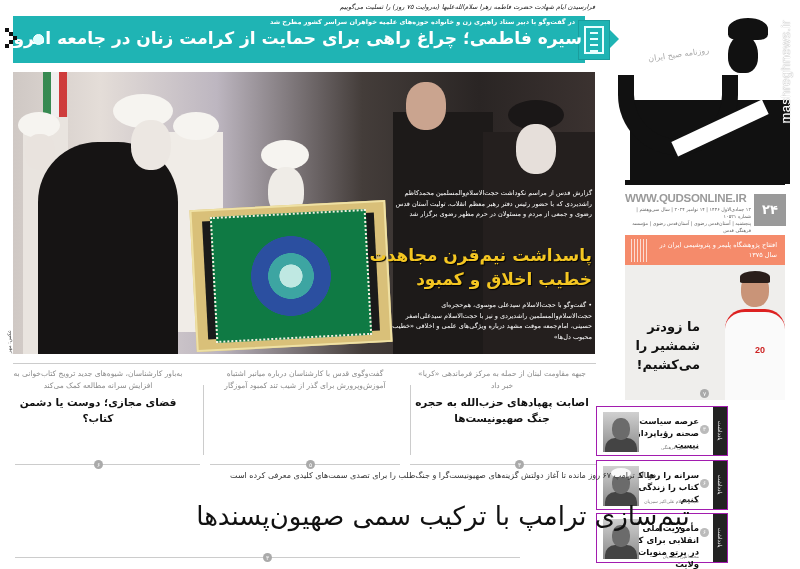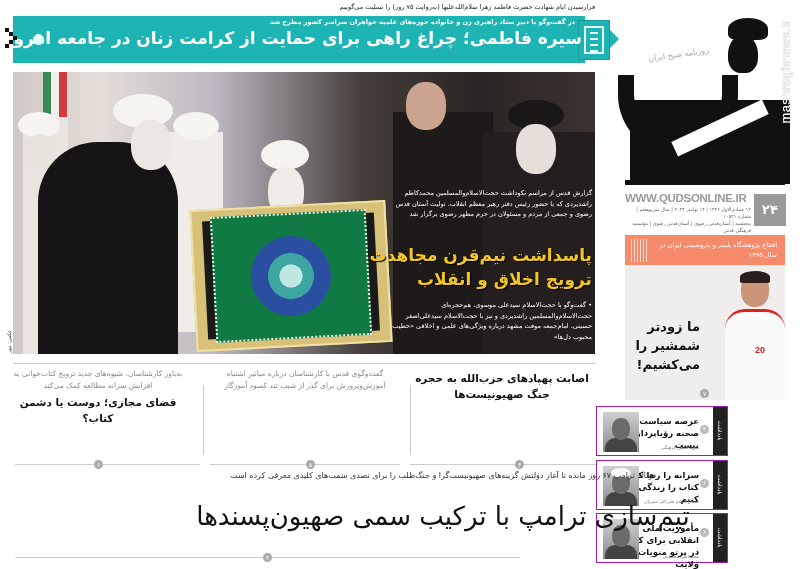--- a/index.html
+++ b/index.html
@@ -2,21 +2,21 @@
 <html><head>
 <meta charset="utf-8">
 <style>
   * { box-sizing: border-box; margin: 0; padding: 0; }
   html, body { width: 800px; height: 569px; overflow: hidden; background: #ffffff; }
   body { position: relative; font-family: "DejaVu Sans", sans-serif; direction: rtl; color: #111; }
 
   .abs { position: absolute; }
 
   
-  .top-strap { top: 3px; right: 205px; width: 390px; font-size: 6.5px; color: #222; white-space: nowrap; }
+  .top-strap { top: 3px; right: 205px; width: 390px; font-size: 6.5px; color: #222; white-space: nowrap; font-style: italic; }
 
   
   .banner { top: 16px; left: 13px; width: 572px; height: 47px; background: #1fb4b4; }
   .banner-kicker { top: 18px; right: 225px; font-size: 6.5px; color: #fff; white-space: nowrap; font-weight: bold; }
   .banner-title { top: 28px; right: 218px; font-size: 17px; color: #fff; font-weight: bold; white-space: nowrap; }
   .banner-logo { top: 20px; left: 578px; width: 32px; height: 40px; background: #1fb4b4; border: 1px solid #1a9d9d; }
   .banner-logo-grid { position: absolute; inset: 5px; border: 2px solid #e8ffff; }
   .banner-logo-grid::before { content: ""; position: absolute; left: 4px; top: 4px; right: 4px; height: 2px; background: #e8ffff; box-shadow: 0 6px 0 #e8ffff, 0 12px 0 #e8ffff, 0 18px 0 #e8ffff; }
   .banner-badge { top: 34px; left: 33px; width: 11px; height: 11px; border-radius: 50%; background: #d9ffff; border: 1px solid #fff; }
   .banner-dots { top: 28px; left: 5px; width: 14px; height: 24px; }
@@ -138,21 +138,21 @@
   <div class="abs p-frame">
     <div class="p-frame-inner"></div>
     <div class="p-frame-cloth">
         <div class="p-frame-medallion"></div>
       </div>
   </div>
 </div>
 <div class="abs photo-caption">گزارش قدس از مراسم نکوداشت حجت‌الاسلام‌والمسلمین محمدکاظم راشدیردی که با حضور رئیس دفتر رهبر معظم انقلاب، تولیت آستان قدس رضوی و جمعی از مردم و مسئولان در حرم مطهر رضوی برگزار شد</div>
 <div class="abs photo-headline">
   <div>پاسداشت نیم‌قرن مجاهدت</div>
-  <div>ترویج اخلاق و انقلاب</div>
+  <div>خطیب اخلاق و کمبود</div>
 </div>
 <div class="abs photo-sub">• گفت‌وگو با حجت‌الاسلام سیدعلی موسوی، هم‌حجره‌ای حجت‌الاسلام‌والمسلمین راشدیردی و نیز با حجت‌الاسلام سیدعلی‌اصغر حسینی، امام‌جمعه موقت مشهد درباره ویژگی‌های علمی و اخلاقی «خطیب محبوب دل‌ها»</div>
 <div class="abs photo-credit">عکس: مهر</div>
 
 <div class="abs logo">
   <div class="logo-block"></div>
   <div class="logo-curve"></div>
   <div class="logo-dot"></div>
   <div class="logo-tag"></div>
   <div class="logo-white-stroke"></div>
@@ -213,20 +213,21 @@
   <div class="note-badge" style="top:14px">۶</div>
   <div class="note-photo">
       <div class="body"></div>
       <div class="face"></div>
     </div>
 </div>
 
 <div class="abs sec-rule"></div>
 
 <div class="abs story" style="left:412px">
+  <div class="story-kicker">جبهه مقاومت لبنان از حمله به مرکز فرماندهی «کریا» خبر داد</div>
   <div class="story-title">اصابت پهپادهای حزب‌الله به حجره جنگ صهیونیست‌ها</div>
 </div>
 <div class="abs col-divider" style="left:410px;top:385px;height:70px"></div>
 
 <div class="abs story" style="left:215px">
   <div class="story-kicker">گفت‌وگوی قدس با کارشناسان درباره میانبر اشتباه آموزش‌وپرورش برای گذر از شیب تند کمبود آموزگار</div>
 </div>
 <div class="abs col-divider" style="left:203px;top:385px;height:70px"></div>
 
 <div class="abs story" style="left:8px">

